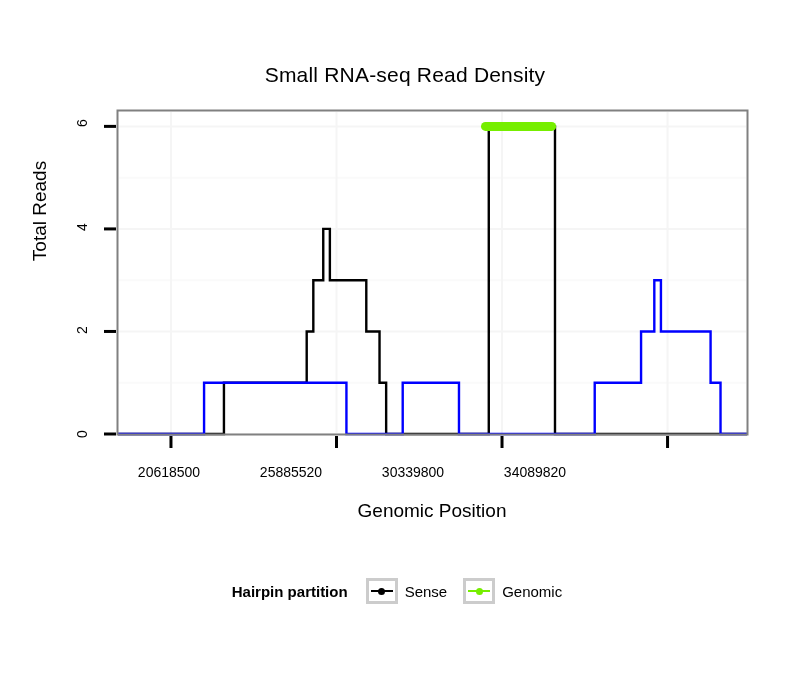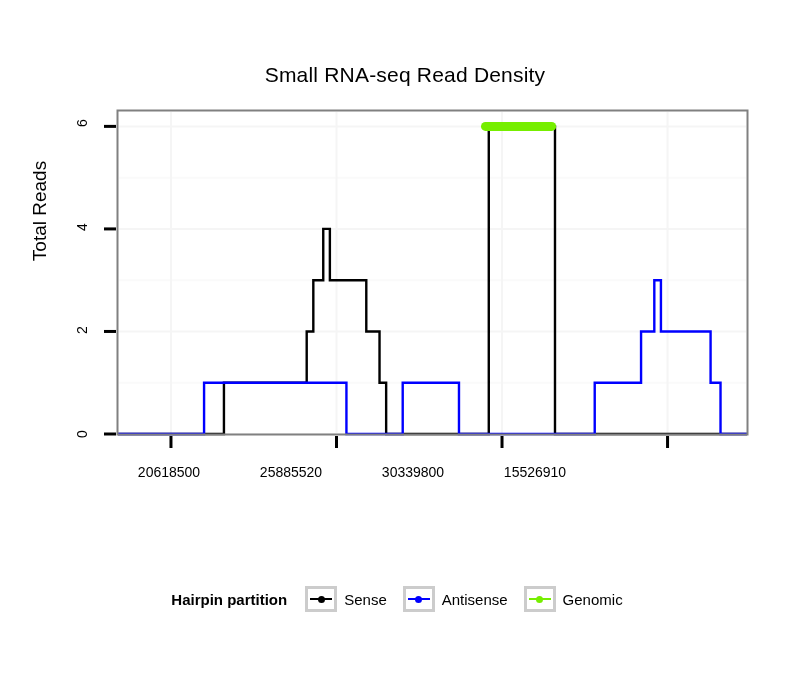--- a/index.html
+++ b/index.html
@@ -66,21 +66,20 @@
   }
   .legend {
     position: absolute;
     left: 0;
     top: 578px;
     width: 810px;
     display: flex;
     align-items: center;
     justify-content: center;
     gap: 0px;
-    margin-top: 8px;
   }
   .legend-title {
     font-size: 15px;
     font-weight: bold;
     margin-right: 18px;
   }
   .legend-item {
     display: flex;
     align-items: center;
     gap: 7px;
@@ -118,30 +117,31 @@
   svg { display: block; }
 </style>
 </head>
 <body>
 
 <div id="figure">
 
   <div class="chart-title">Small RNA-seq Read Density</div>
 
   <div class="y-axis-label">Total Reads</div>
+  <div class="x-axis-label">Genomic Position</div>
 
   <div class="y-tick-label" style="left:62px; top:426px;">0</div>
   <div class="y-tick-label" style="left:62px; top:322px;">2</div>
   <div class="y-tick-label" style="left:62px; top:219px;">4</div>
   <div class="y-tick-label" style="left:62px; top:115px;">6</div>
 
   <div class="x-tick-label" style="left:109px;">20618500</div>
   <div class="x-tick-label" style="left:231px;">25885520</div>
   <div class="x-tick-label" style="left:353px;">30339800</div>
-  <div class="x-tick-label" style="left:475px;">15526910</div>
+  <div class="x-tick-label" style="left:475px;">34089820</div>
 
   <svg id="plot-svg" width="810" height="690" style="position:absolute; left:0; top:0;">
     <g id="grid-layer">
         <line x1="119" x2="746" y1="434" y2="434" stroke="#F5F5F5" stroke-width="2"></line>
         <line x1="119" x2="746" y1="331.46031746031747" y2="331.46031746031747" stroke="#F5F5F5" stroke-width="2"></line>
         <line x1="119" x2="746" y1="228.92063492063494" y2="228.92063492063494" stroke="#F5F5F5" stroke-width="2"></line>
         <line x1="119" x2="746" y1="126.38095238095235" y2="126.38095238095235" stroke="#F5F5F5" stroke-width="2"></line>
         <line x1="119" x2="746" y1="382.73015873015873" y2="382.73015873015873" stroke="#FAFAFA" stroke-width="2"></line>
         <line x1="119" x2="746" y1="280.19047619047615" y2="280.19047619047615" stroke="#FAFAFA" stroke-width="2"></line>
         <line x1="119" x2="746" y1="177.65079365079362" y2="177.65079365079362" stroke="#FAFAFA" stroke-width="2"></line>
@@ -172,27 +172,20 @@
     <div class="legend-title">Hairpin partition</div>
 
     <div class="legend-item">
       <span class="legend-key">
         <span class="kline" id="kline-0" style="background: rgb(0, 0, 0);"></span>
           <span class="kdot" id="kdot-0" style="background: rgb(0, 0, 0);"></span>
       </span>
       <span class="legend-label">Sense</span>
     </div>
 
-    <div class="legend-item">
-      <span class="legend-key">
-        <span class="kline" id="kline-1" style="background: rgb(0, 0, 255);"></span>
-          <span class="kdot" id="kdot-1" style="background: rgb(0, 0, 255);"></span>
-      </span>
-      <span class="legend-label">Antisense</span>
-    </div>
 
     <div class="legend-item">
       <span class="legend-key">
         <span class="kline" id="kline-2" style="background: rgb(118, 238, 0);"></span>
           <span class="kdot" id="kdot-2" style="background: rgb(118, 238, 0);"></span>
       </span>
       <span class="legend-label">Genomic</span>
     </div>
   </div>
 

